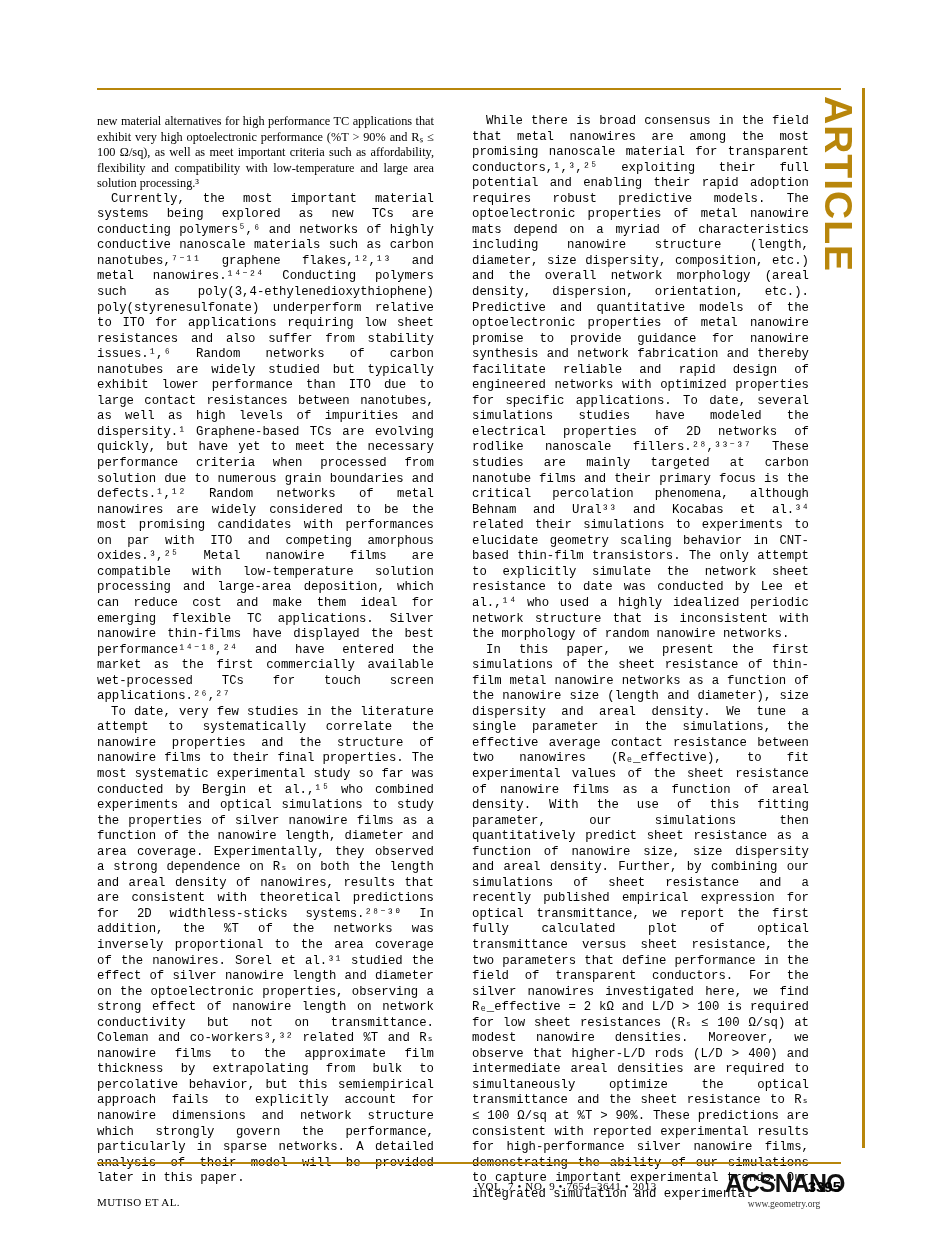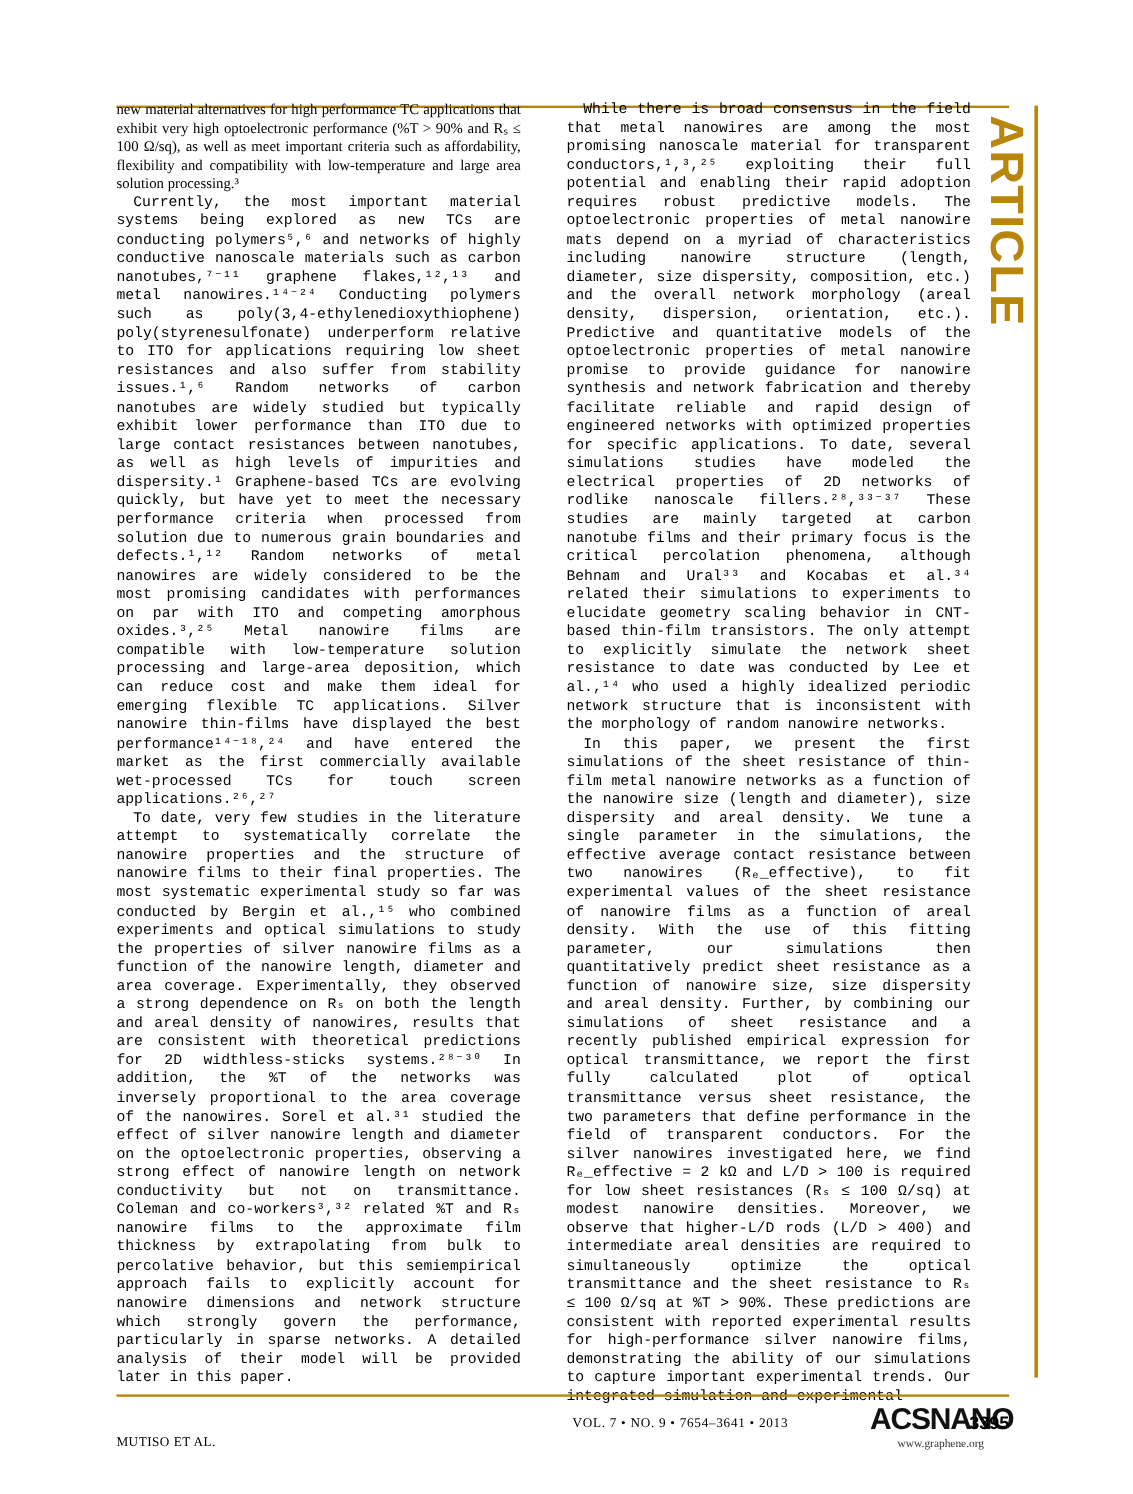--- a/index.html
+++ b/index.html
@@ -52,21 +52,21 @@
     font-size: 39px;
     letter-spacing: 1px;
     writing-mode: vertical-rl;
     text-orientation: mixed;
     line-height: 40px;
   }
   
   .columns {
     position: absolute;
     left: 97px;
-    top: 84px;
+    top: 114px;
     width: 712px;
     display: flex;
     gap: 38px;
     justify-content: center;
   }
   .col {
     width: 337px;
   }
   p {
     margin: 0 0 0 0;
@@ -170,18 +170,18 @@
 
   </div>
 
   <div class="footer-rule"></div>
 
   <div class="footer">
     <div class="footer-left">MUTISO ET AL.</div>
     <div class="footer-center">VOL. 7   •   NO. 9   •   7654–3641   •   2013</div>
     <div class="footer-logo">
       <div class="logo-text">ACSNANO</div>
-      <div class="logo-url">www.graphene.org</div>
+      <div class="logo-url">www.geometry.org</div>
     </div>
     <div class="footer-page">3395</div>
   </div>
 
 </div>
 
 </body></html>

